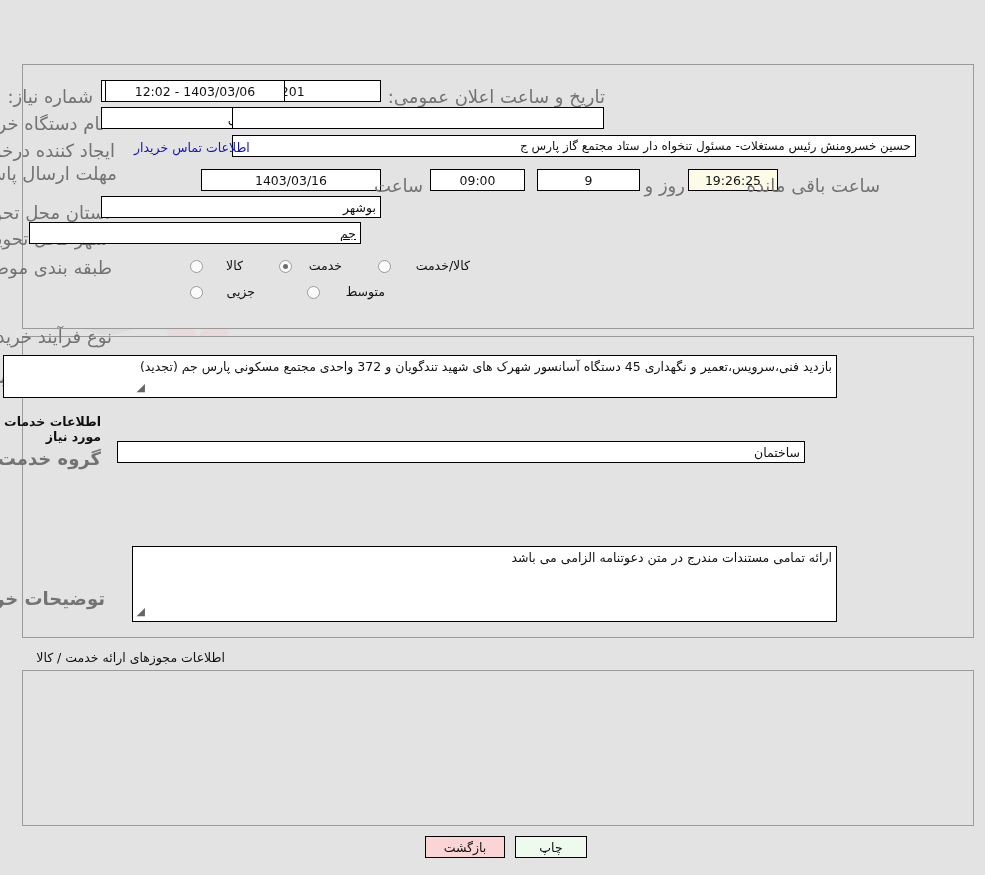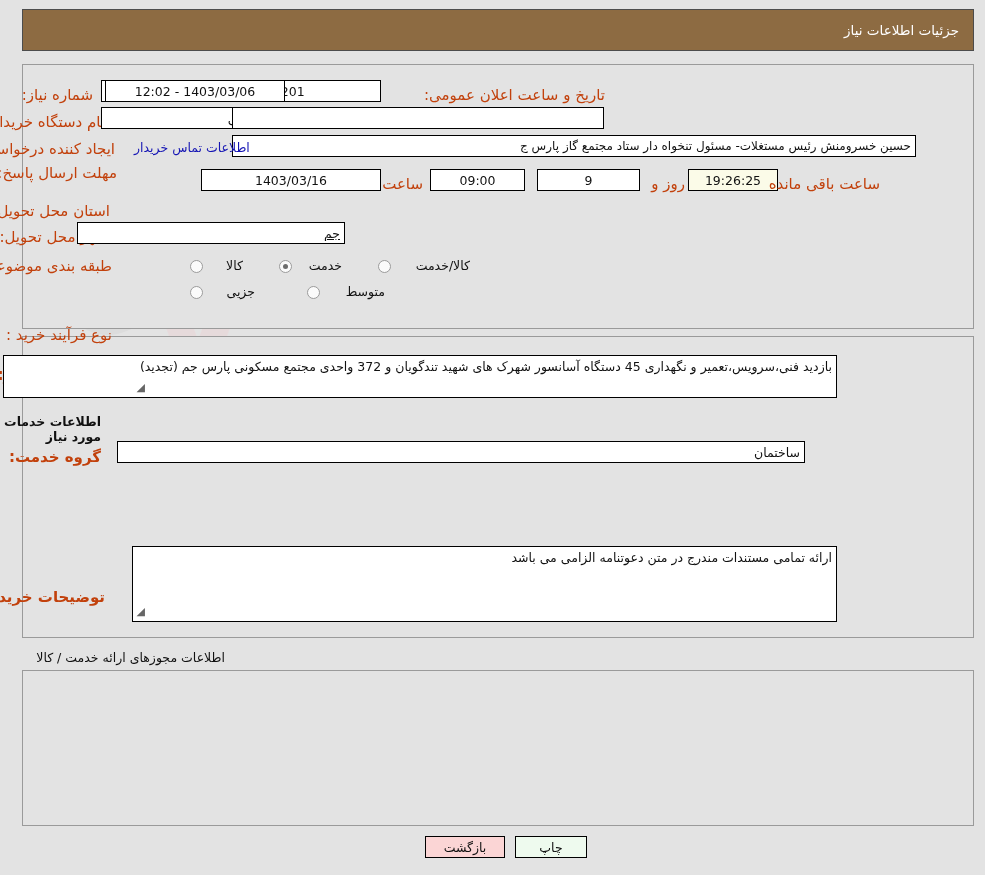--- a/index.html
+++ b/index.html
@@ -77,22 +77,22 @@
     border: 1px solid #9a9a9a;
     z-index: 8;
   }
   #panel-top    { left: 22px; top: 64px;  width: 952px; height: 265px; }
   #panel-mid    { left: 22px; top: 336px; width: 952px; height: 302px; }
   #panel-permit { left: 22px; top: 670px; width: 952px; height: 156px; }
 
   
   .lbl {
     position: absolute;
-    font-size: 15px;
-    color: #c2410c;
+    font-size: 18px;
+    color: #737373;
     text-align: right;
     white-space: nowrap;
   }
   .lbl-bold { font-weight: bold; }
   .inp {
     position: absolute;
     border: 1px solid #000;
     background: #ffffff;
     font-size: 12.5px;
     color: #111;
@@ -290,23 +290,20 @@
 <body>
 
 <div id="page">
 
   <div class="watermark">
     <div class="wm-shield"></div>
     <div class="wm-v">V</div>
     <div class="wm-text">AriaTender.net</div>
   </div>
 
-  <div class="header">
-    <span class="header-title">جزئیات اطلاعات نیاز</span>
-  </div>
 
   <div class="panel" id="panel-top"></div>
 
   <div class="lbl" style="right:892px; top:86px; z-index:9;">شماره نیاز:</div>
   <div class="inp center" style="right:604px; top:80px; width:280px; z-index:9;">1103097847000201</div>
 
   <div class="lbl" style="right:380px; top:86px; z-index:9;">تاریخ و ساعت اعلان عمومی:</div>
 
   <div class="inp center" style="left:105px; top:80px; width:180px; z-index:9;">1403/03/06 - 12:02</div>
 
@@ -321,23 +318,24 @@
   <div class="lbl" style="right:868px; top:166px; width:80px; text-align:right; line-height:15px; z-index:9;">مهلت ارسال پاسخ: تا تاریخ:</div>
   <div class="inp center" style="right:604px; top:169px; width:180px; z-index:9;">1403/03/16</div>
   <div class="lbl" style="right:562px; top:175px; z-index:9;">ساعت</div>
   <div class="inp center" style="right:460px; top:169px; width:95px; z-index:9;">09:00</div>
   <div class="inp center" style="right:345px; top:169px; width:103px; z-index:9;">9</div>
   <div class="lbl" style="right:300px; top:175px; z-index:9;">روز و</div>
   <div class="inp center cream" style="right:207px; top:169px; width:90px; z-index:9;">19:26:25</div>
   <div class="lbl" style="right:105px; top:175px; z-index:9;">ساعت باقی مانده</div>
 
   <div class="lbl" style="right:875px; top:202px; z-index:9;">استان محل تحویل:</div>
+  <div class="inp" style="right:604px; top:196px; width:280px; z-index:9;">بوشهر</div>
 
   <div class="lbl" style="right:877px; top:228px; z-index:9;">شهر محل تحویل:</div>
-  <div class="inp" style="right:640px; top:222px; width:268px; z-index:9;text-decoration:underline;">جم</div>
+  <div class="inp" style="right:624px; top:222px; width:332px; z-index:9;text-decoration:underline;">جم</div>
 
   <div class="lbl" style="right:873px; top:257px; z-index:9;">طبقه بندی موضوعی:</div>
 
   <div class="radio" style="right:782px; top:260px; z-index:9;"></div>
   <div class="radio-lbl" style="right:742px; top:258px; z-index:9;">کالا</div>
 
   <div class="radio on" style="right:693px; top:260px; z-index:9;"></div>
   <div class="radio-lbl" style="right:643px; top:258px; z-index:9;">خدمت</div>
 
   <div class="radio" style="right:594px; top:260px; z-index:9;"></div>

